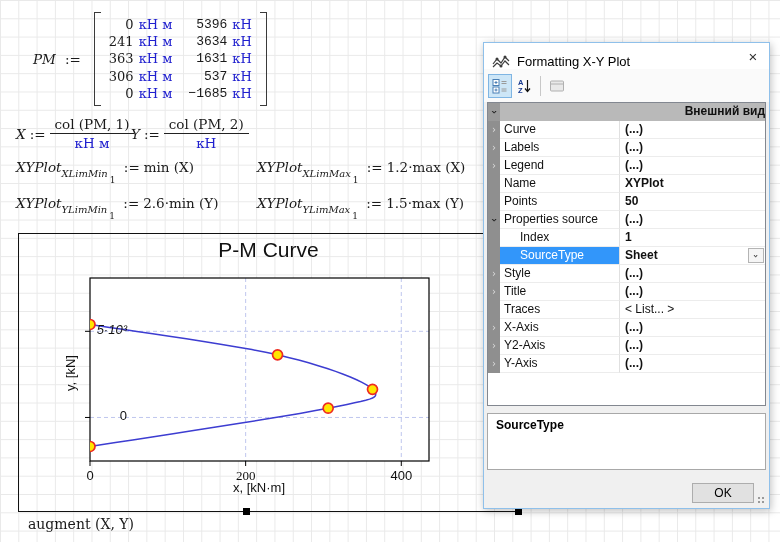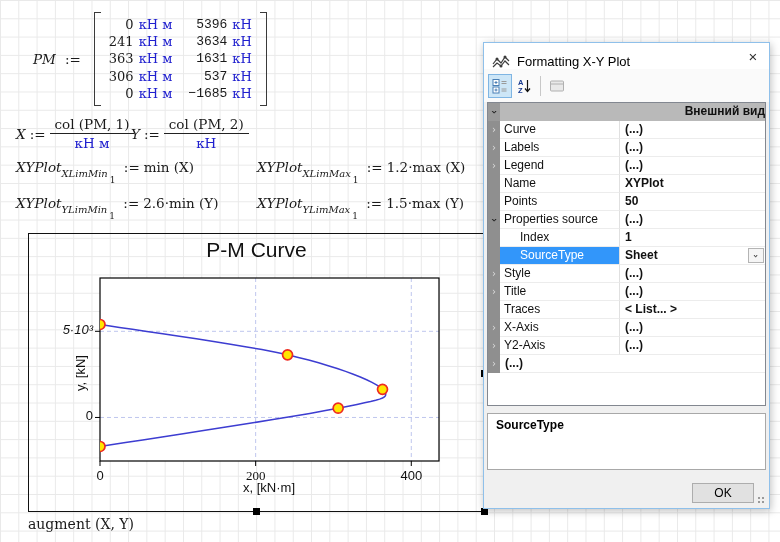--- a/index.html
+++ b/index.html
@@ -26,21 +26,21 @@
   .matrix-grid .num{justify-self:end;}
   .matrix-grid .unit{justify-self:start;padding-left:5px;}
   .matrix-grid .c3{margin-left:16px;font-family:Liberation Mono, monospace;}
   .frac{display:inline-flex;flex-direction:column;align-items:center;vertical-align:middle;line-height:16px;}
   .frac .fnum{padding:0 5px 1px 5px;border-bottom:1.2px solid #222;width:100%;text-align:center;box-sizing:border-box;}
   .frac .fden{padding-top:1px;width:100%;text-align:center;}
   .defrow{display:flex;align-items:center;}
   .msub{font-size:10px;font-style:italic;vertical-align:-5px;}
   .msubsub{font-size:9px;vertical-align:-11px;margin-left:2px;font-style:normal;}
   
-  .plot-region{position:absolute;left:28px;top:233px;width:455px;height:277px;border:1.5px solid #111;box-sizing:content-box;}
+  .plot-region{position:absolute;left:18px;top:233px;width:455px;height:277px;border:1.5px solid #111;box-sizing:content-box;padding-left:44px;}
   .plot-title{position:absolute;left:0;top:4px;width:100%;text-align:center;font-size:21px;color:#111;}
   .plot-region svg{position:absolute;left:0;top:0;}
   .tick-label{position:absolute;font-size:13px;color:#111;}
   .ylab{position:absolute;left:51px;top:139px;transform:translate(-50%,-50%) rotate(-90deg);font-size:13px;color:#111;white-space:nowrap;}
   .xlab{position:absolute;left:240px;top:253px;transform:translate(-50%,-50%);font-size:13px;color:#111;white-space:nowrap;}
   .handle{position:absolute;width:7px;height:7px;background:#000;}
   .h-rmid{right:-4px;top:136px;}
   .h-bmid{left:224px;bottom:-4px;}
   .h-br{right:-4px;bottom:-4px;}
   
@@ -56,21 +56,21 @@
   .tb-sep{width:1px;height:20px;background:#c8c8c8;margin:0 4px;}
   .pgrid{position:absolute;left:3px;top:59px;width:279px;height:304px;background:#fff;border:1px solid #828790;box-sizing:border-box;overflow:hidden;}
   .prow{display:flex;height:18px;line-height:17px;position:relative;box-sizing:border-box;justify-content:space-between;}
   .gutter{width:12px;background:#8f8f8f;flex:0 0 12px;display:flex;align-items:center;justify-content:center;}
   .chev{font-family:"DejaVu Sans",sans-serif;font-size:10px;line-height:10px;color:#dcdcdc;}
   .chev.exp{transform:rotate(90deg);color:#1c1c1c;font-weight:bold;}
   .pname{flex:0 0 120px;box-sizing:border-box;padding-left:4px;border-right:1px solid #e0e0e0;border-bottom:1px solid #ececec;overflow:hidden;}
   .pname.ind{padding-left:20px;}
   .pname.sel{background:#3296fa;color:#fff;}
   .pval{flex:1;box-sizing:border-box;padding-left:5px;font-weight:bold;border-bottom:1px solid #ececec;position:relative;overflow:hidden;}
-  .pval.plain{font-weight:bold;}
+  .pval.plain{font-weight:normal;}
   .prow.cat{background:#b9b9b9;font-weight:bold;}
   .prow.cat .gutter{background:#9a9a9a;}
   .prow.cat .catname{padding-left:6px;}
   .combo{position:absolute;right:1px;top:1px;width:16px;height:15px;background:#f5f5f5;border:1px solid #b4b4b4;box-sizing:border-box;display:flex;align-items:center;justify-content:center;}
   .combo .chev{color:#444;transform:rotate(90deg);font-size:9px;}
   .descpanel{position:absolute;left:3px;top:370px;width:279px;height:57px;background:#fff;border:1px solid #a8a8a8;box-sizing:border-box;padding:4px 8px;}
   .desctitle{font-weight:bold;font-size:12px;color:#000;}
   .okbtn{position:absolute;left:208px;top:440px;width:62px;height:20px;background:#e1e1e1;border:1px solid #adadad;box-sizing:border-box;
     display:flex;align-items:center;justify-content:center;font-size:12px;color:#000;}
   .grip{position:absolute;right:3px;bottom:3px;width:9px;height:9px;
@@ -319,20 +319,21 @@
         <div class="gutter">
           <span class="chev">›</span>
         </div>
         <div class="pname">Y2-Axis</div>
         <div class="pval">(...)</div>
       </div>
       <div class="prow">
         <div class="gutter">
           <span class="chev">›</span>
         </div>
+        <div class="pname">Y-Axis</div>
         <div class="pval">(...)</div>
       </div>
     </div>
   <div class="descpanel">
     <div class="desctitle">SourceType</div>
   </div>
   <div class="okbtn">OK</div>
   <div class="grip"></div>
 </div>
 

